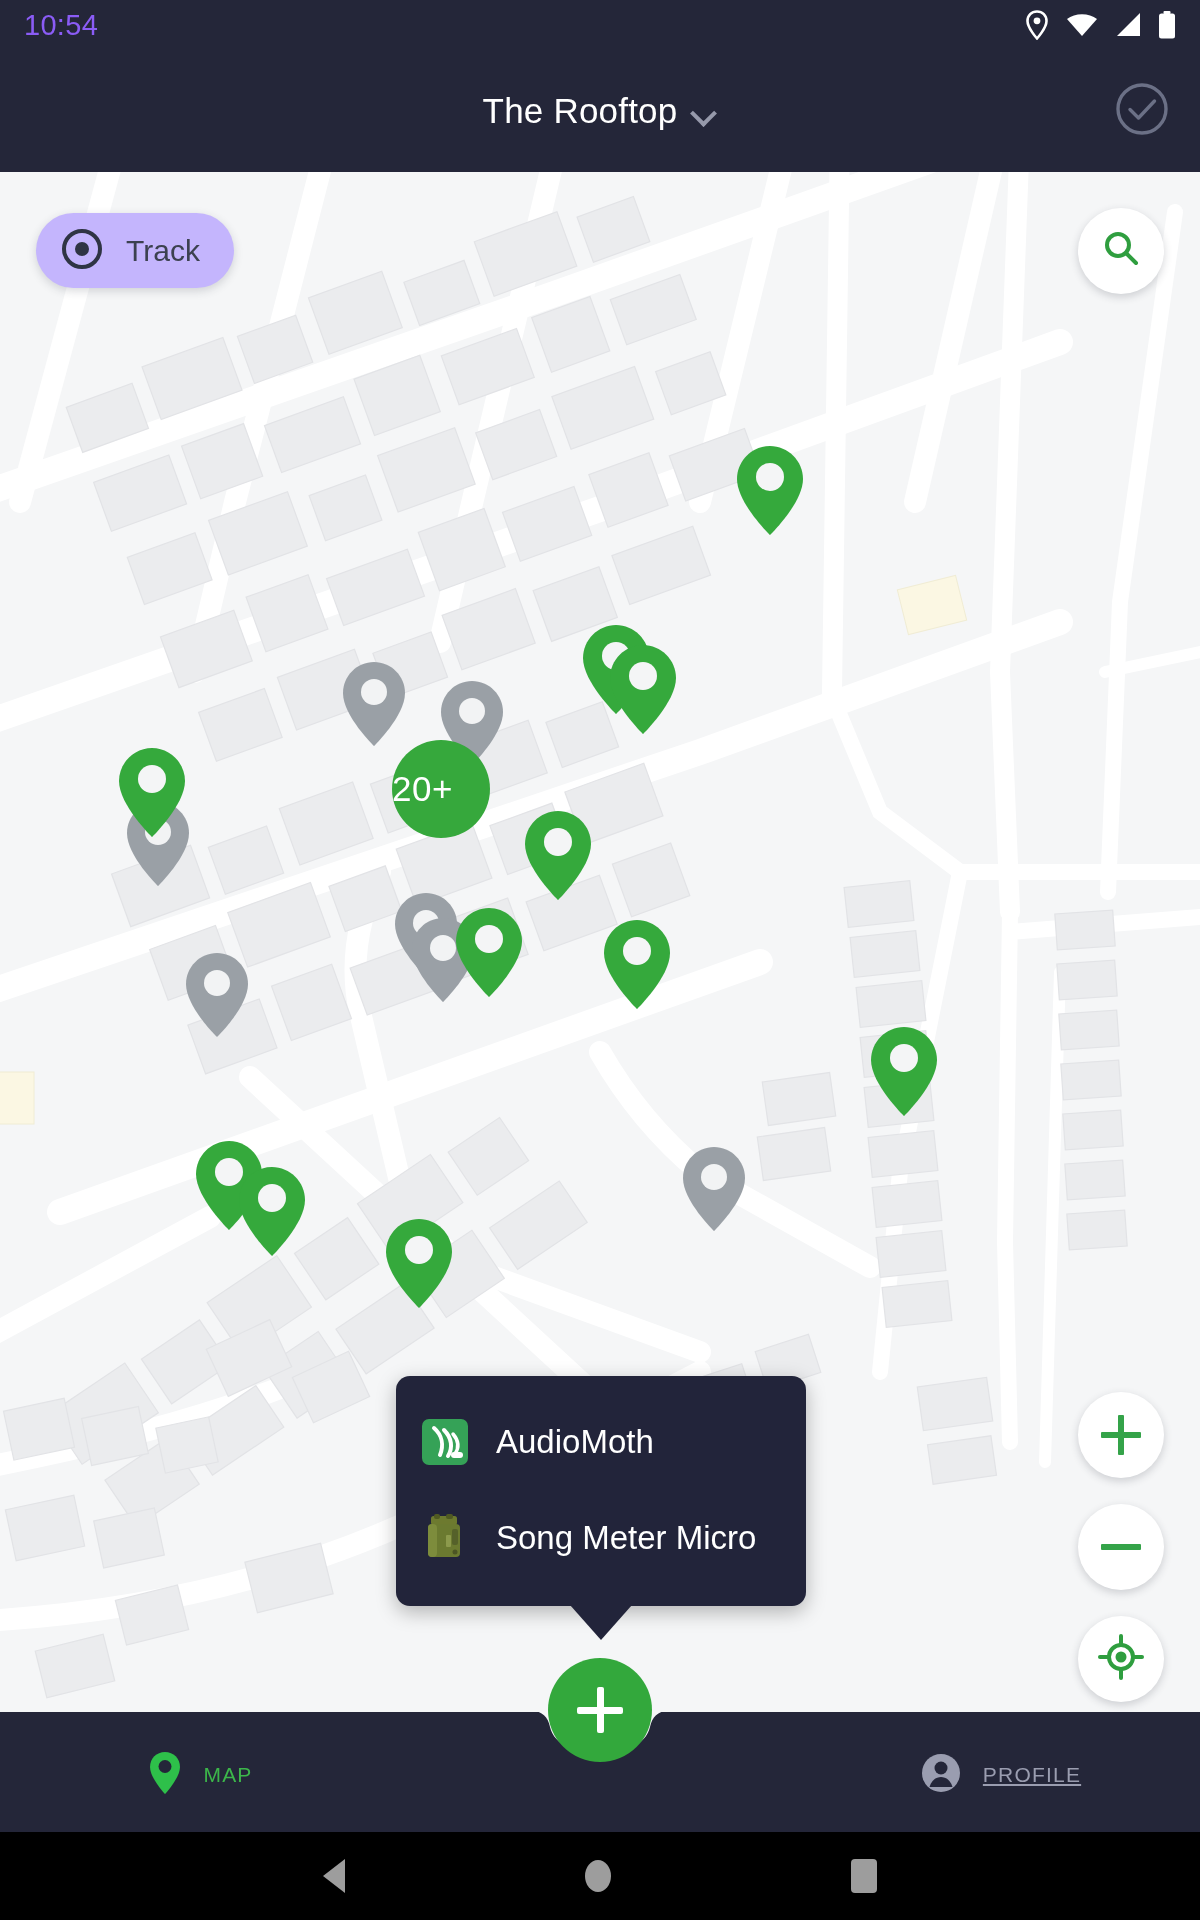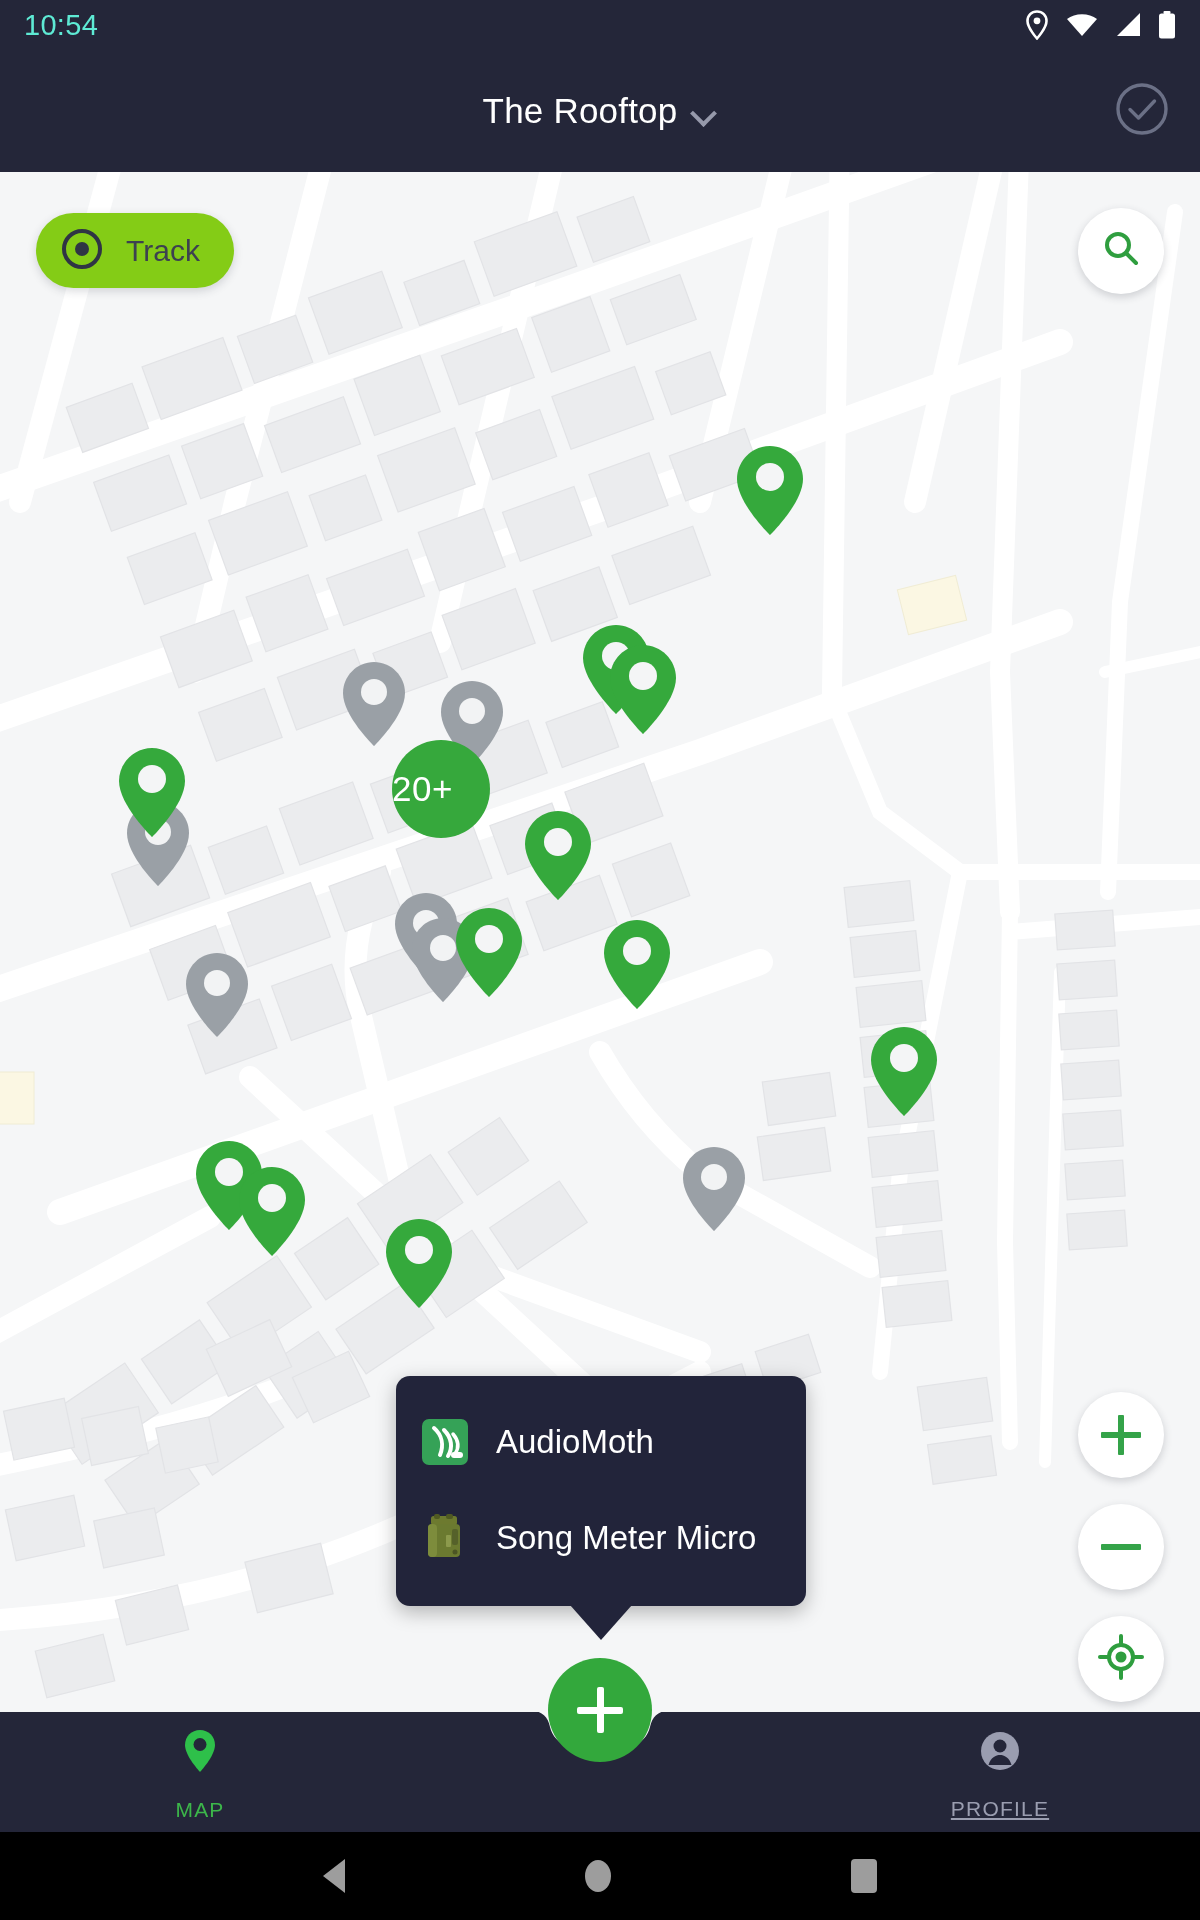--- a/index.html
+++ b/index.html
@@ -18,21 +18,21 @@
   
   .statusbar {
     position: absolute; top: 0; left: 0;
     width: 1200px; height: 50px;
     background: #242639;
     display: flex; align-items: center;
     padding: 0 24px;
     z-index: 50;
   }
   .status-time {
-    color: #5eead4;
+    color: #8b5cf6;
     font-size: 29px;
     letter-spacing: 0.3px;
   }
   .status-icons {
     margin-left: auto;
     display: flex; align-items: center; gap: 16px;
   }
   .status-icons svg { display: block; }
 
   
@@ -79,21 +79,21 @@
     width: 1200px; height: 1540px;
     background: #f6f7f8;
     overflow: hidden;
   }
   .map svg { position: absolute; top: 0; left: 0; }
 
   
   .track-chip {
     position: absolute; left: 36px; top: 213px;
     height: 75px;
-    background: #84cc16;
+    background: #c4b5fd;
     border-radius: 40px;
     display: flex; align-items: center;
     padding: 0 34px 0 24px;
     gap: 22px;
     box-shadow: 0 3px 10px rgba(40,45,60,0.18);
     z-index: 20;
   }
   .track-label {
     font-size: 30px;
     color: #3c4150;
@@ -191,21 +191,21 @@
     position: absolute;
     left: 50%; top: -1px;
     transform: translateX(-50%);
   }
   .nav-items {
     position: absolute; inset: 0;
     display: flex; align-items: center;
   }
   .nav-item {
     width: 400px;
-    display: flex; flex-direction: column;
+    display: flex; flex-direction: row;
     align-items: center; justify-content: center;
     gap: 20px;
     padding-top: 6px;
     text-align: center;
   }
   .nav-item.spacer { width: 400px; }
   .nav-label {
     font-size: 21px;
     letter-spacing: 1.2px;
   }

